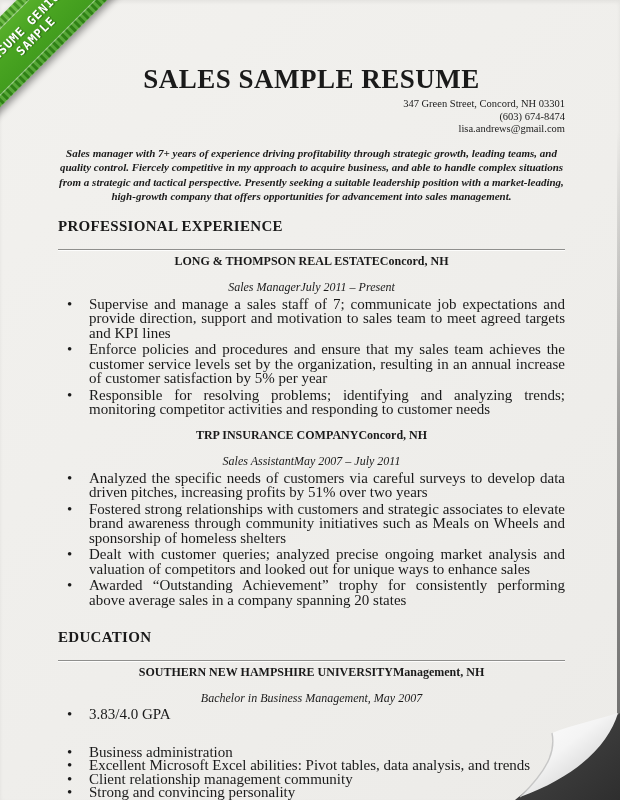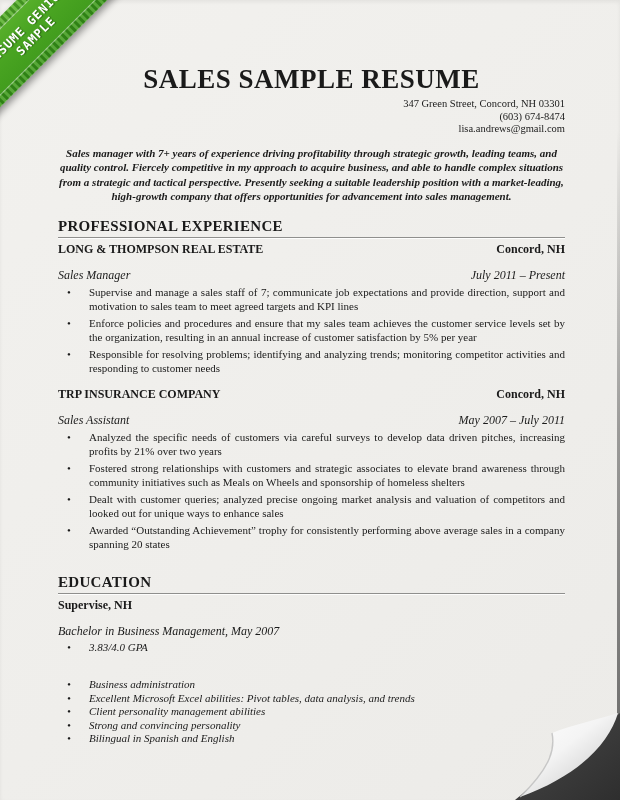--- a/index.html
+++ b/index.html
@@ -27,38 +27,38 @@
   
   .summary {
     margin-top:10px; font-size:11px; line-height:14.6px;
     font-weight:bold; font-style:italic; text-align:center;
   }
 
   
   h2.section-heading {
     font-size:15px; line-height:17px; margin:0; font-weight:bold; letter-spacing:0.3px;
     border-bottom:1px solid #8f8f8d; box-shadow:0 1px 0 rgba(255,255,255,0.85);
-    padding-bottom:2px;
+    padding-bottom:14px;
   }
   .section { margin-top:14px; }
   .section-education { margin-top:22px; }
   .section-skills { margin-top:24px; }
 
-  .row-flex { display:flex; justify-content:space-between; font-size:12px; line-height:14px; }
+  .row-flex { display:flex; justify-content:center; font-size:12px; line-height:14px; }
   .job-header { font-weight:bold; margin-top:4px; }
   .job-subheader { font-style:italic;margin-top:12px; }
   .job + .job { margin-top:11px; }
 
   ul.bullets { list-style:none; margin:3px 0 0 0; padding:0; }
   ul.bullets li {
-    position:relative; padding-left:31px; font-size:11px; line-height:14.5px;
+    position:relative; padding-left:31px; font-size:15px; line-height:14.5px;
     text-align:justify; margin-bottom:2px;
   }
   ul.bullets li::before { content:"\2022"; position:absolute; left:9px; }
-  ul.bullets.tight li { text-align:left; line-height:13.5px; margin-bottom:0;font-style:italic; }
+  ul.bullets.tight li { text-align:left; line-height:13.5px; margin-bottom:0; }
 
   
   .ribbon-wrap { position:absolute; top:0; left:0; width:170px; height:170px; overflow:hidden; z-index:6; }
   .ribbon {
     position:absolute; left:-89px; top:-1px; width:240px; height:64px;
     transform:rotate(-45deg);
     background:linear-gradient(to bottom,#5cb32e 0%,#4aa522 45%,#3f9a1c 100%);
     box-shadow:0 4px 7px rgba(0,0,0,0.4);
     display:flex; flex-direction:column; justify-content:center;
     text-align:center;
@@ -117,46 +117,47 @@
       <div class="job">
         <div class="row-flex job-header">
           <span>TRP INSURANCE COMPANY</span>
           <span>Concord, NH</span>
         </div>
         <div class="row-flex job-subheader">
           <span>Sales Assistant</span>
           <span>May 2007 – July 2011</span>
         </div>
         <ul class="bullets">
-          <li>Analyzed the specific needs of customers via careful surveys to develop data driven pitches, increasing profits by 21% over two years</li>
+          <li>Analyzed the specific needs of customers via careful surveys to develop data driven pitches, increasing profits by 51% over two years</li>
           <li>Fostered strong relationships with customers and strategic associates to elevate brand awareness through community initiatives such as Meals on Wheels and sponsorship of homeless shelters</li>
           <li>Dealt with customer queries; analyzed precise ongoing market analysis and valuation of competitors and looked out for unique ways to enhance sales</li>
           <li>Awarded “Outstanding Achievement” trophy for consistently performing above average sales in a company spanning 20 states</li>
         </ul>
       </div>
     </div>
 
     <div class="section section-education">
       <h2 class="section-heading">EDUCATION</h2>
       <div class="row-flex job-header">
-        <span>Supervise, NH</span>
+        <span>SOUTHERN NEW HAMPSHIRE UNIVERSITY</span>
+        <span>Management, NH</span>
       </div>
       <div class="row-flex job-subheader">
         <span>Bachelor in Business Management, May 2007</span>
       </div>
       <ul class="bullets tight">
         <li>3.83/4.0 GPA</li>
       </ul>
     </div>
 
     <div class="section section-skills">
       <ul class="bullets tight">
         <li>Business administration</li>
         <li>Excellent Microsoft Excel abilities: Pivot tables, data analysis, and trends</li>
-        <li>Client personality management abilities</li>
+        <li>Client relationship management community</li>
         <li>Strong and convincing personality</li>
         <li>Bilingual in Spanish and English</li>
       </ul>
     </div>
 
   </div>
 </div>
 
 <div class="ribbon-wrap">
   <div class="ribbon">

